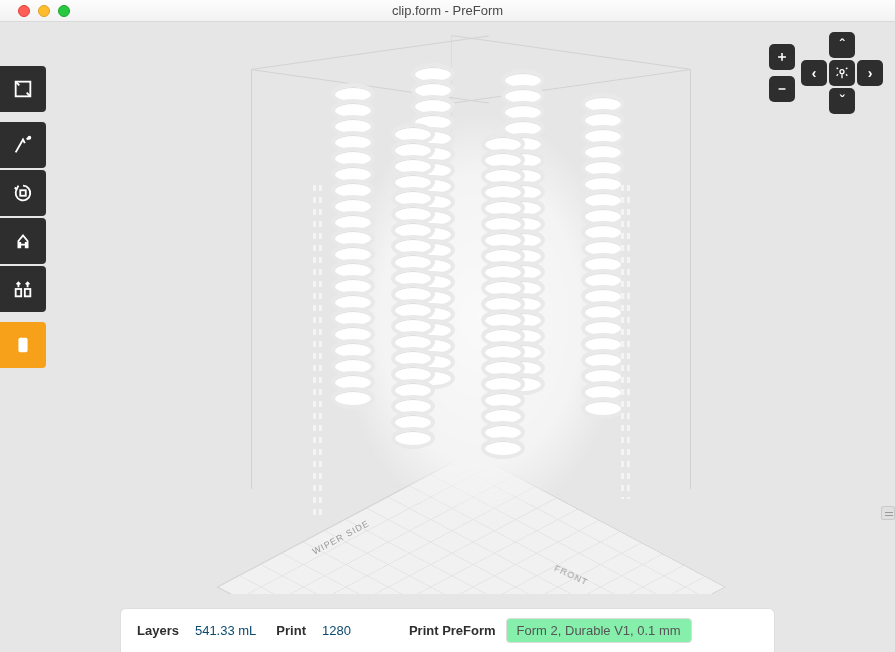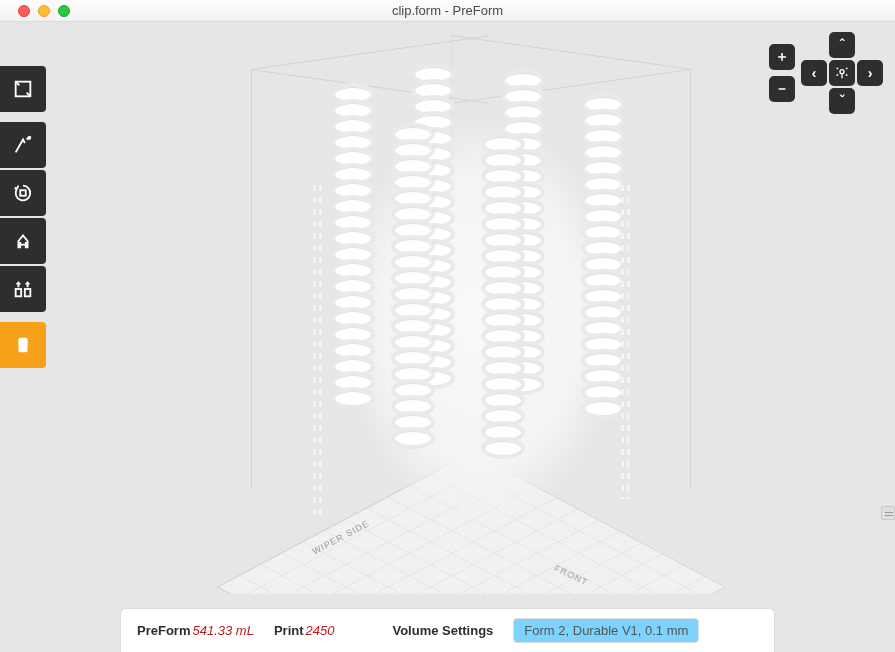--- a/index.html
+++ b/index.html
@@ -62,24 +62,24 @@
   .bbox .e{height:1px;} .bbox .v{width:1px;}
 
   
   .stack { position:absolute; width:44px; }
   .ring { width:44px; height:22px; border:4px solid #e9e9e9; border-radius:50%; background:#fff; margin-top:-6px; box-shadow:0 1px 0 #dcdcdc inset; }
   .pillar{ position:absolute; width:3px; background:repeating-linear-gradient(#e6e6e6 0 6px,#f4f4f4 6px 12px);}
 
   
   .statusbar { position:absolute; left:120px; right:120px; bottom:0; height:44px; background:#fff; border:1px solid #dedede; border-bottom:none; border-radius:6px 6px 0 0; display:flex; align-items:center; padding:0 16px; gap:20px; font-size:13px; }
   .statusbar .lbl { font-weight:700; color:#2e2e2e; }
-  .statusbar .val { color:#b91c1c; margin-left:2px; font-weight:400;font-style:italic;}
+  .statusbar .val { color:#0c4a6e; margin-left:16px; font-weight:400;}
   .statusbar .seg { display:flex; align-items:center; white-space:nowrap; }
   .btn-small { width:26px; height:26px; border:1px solid #dcdcdc; border-radius:4px; background:#f7f7f7; display:flex; align-items:center; justify-content:center; margin-left:8px; cursor:pointer; color:#777; font-size:12px;}
-  .settings-box { border:1px solid #dcdcdc; border-radius:4px; padding:4px 10px; margin-left:20px; color:#555; background:#7dd3fc; cursor:pointer;}
+  .settings-box { border:1px solid #dcdcdc; border-radius:4px; padding:4px 10px; margin-left:10px; color:#555; background:#86efac; cursor:pointer;}
   .flex-spacer{flex:0 0 18px;}
 
   
   .model-cloud{position:absolute;left:-170px;top:-260px;width:360px;height:520px;background:radial-gradient(closest-side,#fafafa 0%,#f4f4f4 55%,rgba(244,244,244,0) 80%);filter:blur(1px);} 
 
 </style>
 </head>
 <body>
 
 <div class="titlebar">
@@ -316,25 +316,25 @@
           <path d="M6 6 l-2 -2 M18 6 l2 -2 M6 14 l-2 2 M18 14 l2 2 M12 14 v6"></path>
         </svg>
     </div>
   </div>
 </div>
 
 <div class="right-slider"></div>
 
 <div class="statusbar">
   <div class="seg">
-    <span class="lbl">PreForm</span>
+    <span class="lbl">Layers</span>
     <span class="val">541.33 mL</span>
   </div>
   <div class="seg">
     <span class="lbl">Print</span>
-    <span class="val">2450</span>
+    <span class="val">1280</span>
   </div>
   <div class="flex-spacer"></div>
   <div class="seg">
-    <span class="lbl">Volume Settings</span>
+    <span class="lbl">Print PreForm</span>
     <div class="settings-box">Form 2, Durable V1, 0.1 mm</div>
   </div>
 </div>
 
 </body></html>

